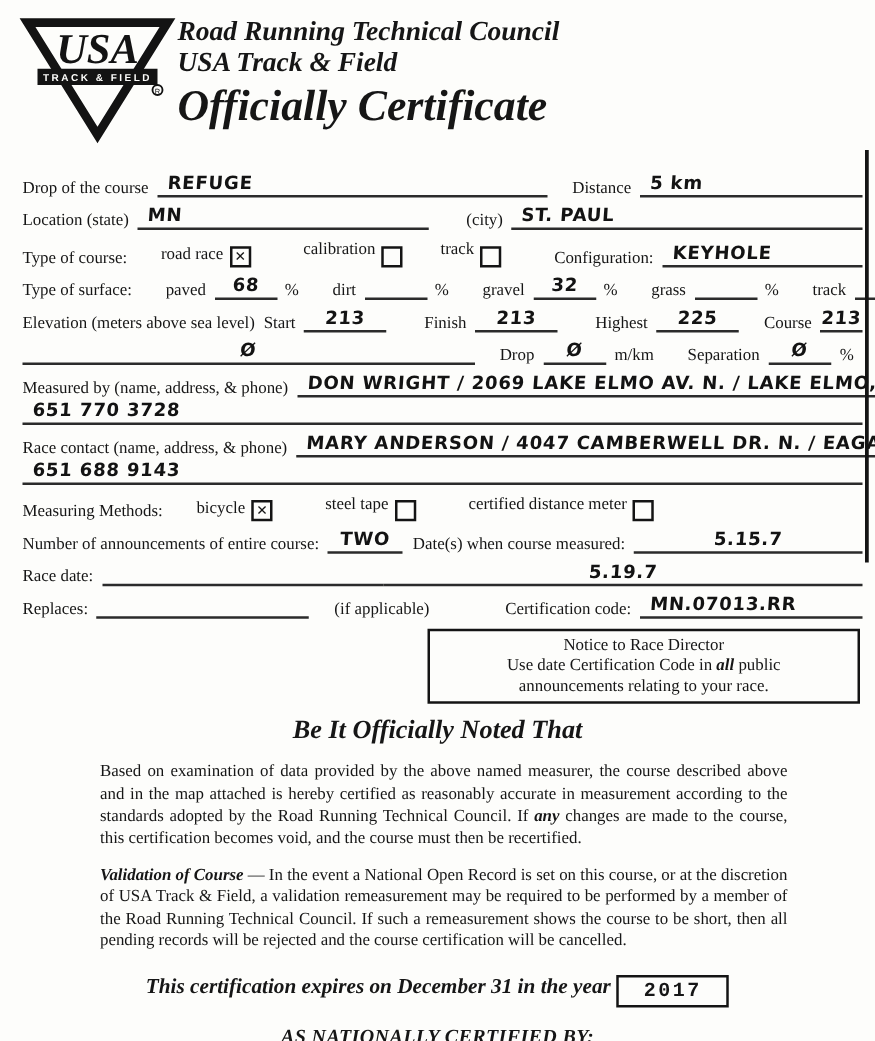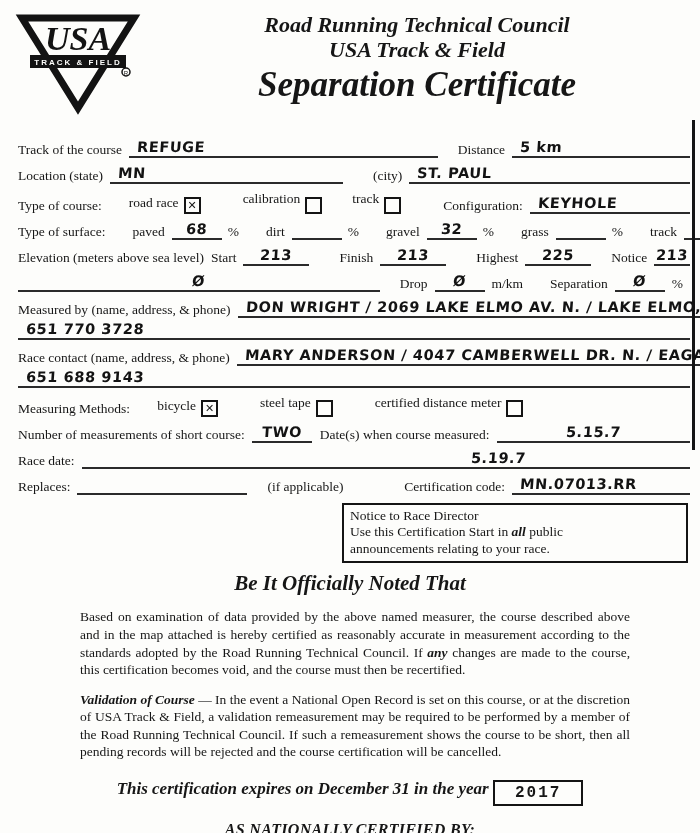--- a/index.html
+++ b/index.html
@@ -4,21 +4,21 @@
 <style>
   html,body { margin:0; padding:0; background:#e8e8e6; }
   .page {
     position:relative; width:700px; min-height:833px; margin:0 auto;
     background:#fdfdfb; color:#161616; overflow:hidden;
     font-family:"Liberation Serif", serif;
   }
   
   .header { display:flex; align-items:flex-start; padding:8px 8px 0 14px; height:112px; }
   .usatf-logo { width:128px; flex:0 0 128px; }
-  .titles { flex:1; text-align:center; padding-top:4px; }
+  .titles { flex:1; padding-top:4px; }
   .org-line { font-size:22px; font-weight:bold; font-style:italic; line-height:1.15; }
   .cert-title { font-size:35px; font-weight:bold; font-style:italic; margin-top:4px; line-height:1.05; }
   .rrca-block { width:104px; flex:0 0 104px; text-align:center; }
   .recognized { font-size:13px; font-weight:bold; font-style:italic; letter-spacing:.5px; }
   
   .form { padding:12px 10px 0 18px; font-size:13.5px; }
   .row { display:flex; align-items:flex-end; margin-top:7px; }
   .row.tight { margin-top:3px; }
   .lbl { white-space:nowrap; padding-right:7px; }
   .fill { border-bottom:2px solid #2b2b2b; text-align:center; min-height:17px; }
@@ -34,21 +34,21 @@
     font-family:"DejaVu Sans", sans-serif; font-size:11px; font-weight:bold; line-height:1;
   }
   .grp { white-space:nowrap; }
   .ml-s { margin-left:20px; } .ml-m { margin-left:30px; } .ml-l { margin-left:42px; }
   .w50 { flex:0 0 50px; } .w60 { flex:0 0 60px; } .w70 { flex:0 0 66px; }
   .w170 { flex:0 0 170px; } .w230 { flex:0 0 225px; }
   .left { text-align:left; padding-left:8px; }
   
   .notice {
     width:330px; margin:8px 2px 0 auto; border:2px solid #141414;
-    padding:3px 6px 4px 6px; text-align:left; font-size:13.5px; line-height:1.22;
+    padding:3px 6px 4px 6px; text-align:center; font-size:13.5px; line-height:1.22;
   }
   .bi { font-weight:bold; font-style:italic; }
   
   .noted-heading { text-align:center; font-size:21px; font-weight:bold; font-style:italic; margin-top:8px; }
   .para { margin:12px 70px 0 80px; text-align:justify; font-size:13.5px; line-height:1.3; }
   
   .expires { text-align:center; margin-top:18px; font-size:17px; font-weight:bold; font-style:italic; }
   .year-box {
     display:inline-block; border:2px solid #141414; padding:2px 20px; margin-left:0;
     font-family:"Liberation Mono", monospace; font-style:normal; font-size:16px;
@@ -71,28 +71,28 @@
         <text x="64" y="42" text-anchor="middle" font-family="Liberation Serif, serif" font-style="italic" font-weight="bold" font-size="34" fill="#131313">USA</text>
         <rect x="16" y="47" width="96" height="13" fill="#131313"></rect>
         <text x="64" y="57" text-anchor="middle" font-family="Liberation Sans, sans-serif" font-weight="bold" font-size="8" letter-spacing="2" fill="#fdfdfb">TRACK &amp; FIELD</text>
         <circle cx="112" cy="64" r="4" fill="none" stroke="#131313" stroke-width="1.5"></circle>
         <text x="112" y="67" text-anchor="middle" font-size="6" font-family="Liberation Sans, sans-serif" fill="#131313">R</text>
       </svg>
     </div>
     <div class="titles">
       <div class="org-line">Road Running Technical Council</div>
       <div class="org-line">USA Track &amp; Field</div>
-      <div class="cert-title">Separation Certificate</div>
+      <div class="cert-title">Officially Certificate</div>
     </div>
   </div>
 
   <div class="form">
 
     <div class="row">
-      <span class="lbl">Track of the course</span>
+      <span class="lbl">Drop of the course</span>
       <span class="fill grow left"><span class="hw">REFUGE</span></span>
       <span class="lbl ml-s">Distance</span>
       <span class="fill w170 left"><span class="hw">5 km</span></span>
     </div>
 
     <div class="row">
       <span class="lbl">Location (state)</span>
       <span class="fill w230 left"><span class="hw">MN</span></span>
       <span class="lbl ml-m">(city)</span>
       <span class="fill grow left"><span class="hw">ST. PAUL</span></span>
@@ -133,21 +133,21 @@
     </div>
 
     <div class="row">
       <span class="lbl">Elevation (meters above sea level)</span>
       <span class="lbl">Start</span>
       <span class="fill w70"><span class="hw">213</span></span>
       <span class="lbl ml-m">Finish</span>
       <span class="fill w70"><span class="hw">213</span></span>
       <span class="lbl ml-m">Highest</span>
       <span class="fill w70"><span class="hw">225</span></span>
-      <span class="lbl ml-s">Notice</span>
+      <span class="lbl ml-s">Course</span>
       <span class="fill grow"><span class="hw">213</span></span>
     </div>
 
     <div class="row">
       <span class="fill grow"><span class="hw">Ø</span></span>
       <span class="lbl ml-s">Drop</span>
       <span class="fill w50"><span class="hw">Ø</span></span>
       <span class="lbl" style="padding-left:7px">m/km</span>
       <span class="lbl ml-s">Separation</span>
       <span class="fill w50"><span class="hw">Ø</span></span>
@@ -177,21 +177,21 @@
           </span></span>
       <span class="grp ml-l"><span>steel tape</span><span class="cb">
             <span></span>
           </span></span>
       <span class="grp ml-l"><span>certified distance meter</span><span class="cb">
             <span></span>
           </span></span>
     </div>
 
     <div class="row">
-      <span class="lbl">Number of measurements of short course:</span>
+      <span class="lbl">Number of announcements of entire course:</span>
       <span class="fill w60"><span class="hw">TWO</span></span>
       <span class="lbl" style="padding-left:8px">Date(s) when course measured:</span>
       <span class="fill grow"><span class="hw">5.15.7</span></span>
     </div>
 
     <div class="row">
       <span class="lbl">Race date:</span>
       <span class="fill w230"><span class="hw"></span></span>
       <span class="fill grow"><span class="hw">5.19.7</span></span>
     </div>
@@ -200,21 +200,21 @@
       <span class="lbl">Replaces:</span>
       <span class="fill w170"><span class="hw"></span></span>
       <span class="lbl ml-s">(if applicable)</span>
       <span class="grow"></span>
       <span class="lbl">Certification code:</span>
       <span class="fill w170 left"><span class="hw">MN.07013.RR</span></span>
     </div>
 
     <div class="notice">
       <div>Notice to Race Director</div>
-      <div><span>Use this Certification Start in </span><span class="bi">all</span><span> public</span></div>
+      <div><span>Use date Certification Code in </span><span class="bi">all</span><span> public</span></div>
       <div>announcements relating to your race.</div>
     </div>
   </div>
 
   <div class="noted-heading">Be It Officially Noted That</div>
 
   <p class="para"><span>Based on examination of data provided by the above named measurer, the course described above and in the map attached is hereby certified as reasonably accurate in measurement according to the standards adopted by the Road Running Technical Council. If </span><span class="bi">any</span><span> changes are made to the course, this certification becomes void, and the course must then be recertified.</span></p>
 
   <p class="para"><span class="bi">Validation of Course</span><span> — In the event a National Open Record is set on this course, or at the discretion of USA Track &amp; Field, a validation remeasurement may be required to be performed by a member of the Road Running Technical Council. If such a remeasurement shows the course to be short, then all pending records will be rejected and the course certification will be cancelled.</span></p>
 

